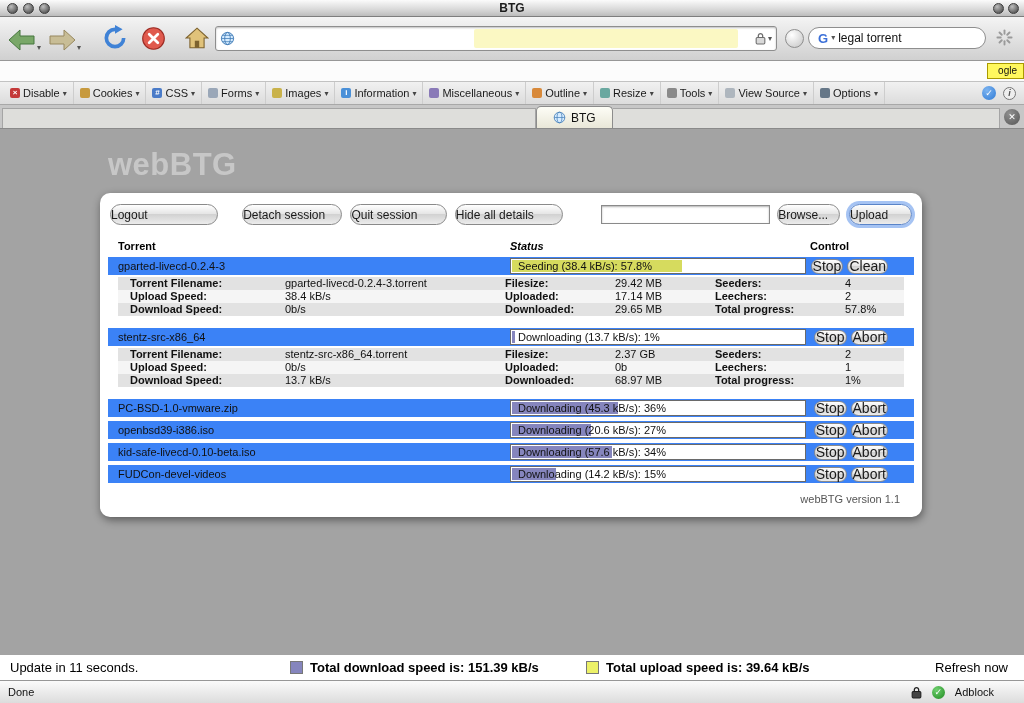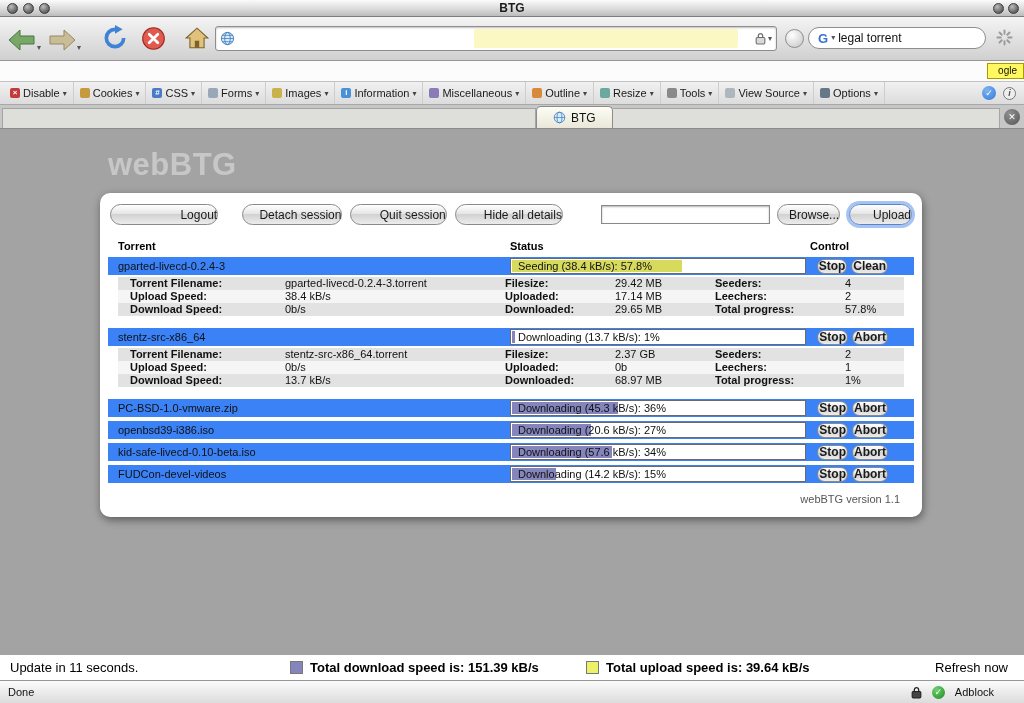--- a/index.html
+++ b/index.html
@@ -49,37 +49,37 @@
   .slot-right { flex:1; border-left:none; }
   .tab { height:22px; display:flex; align-items:center; gap:5px; padding:0 16px; background:linear-gradient(#fdfdf6,#e9e7d8); border:1px solid #8c8c8c; border-bottom:none; border-radius:5px 5px 0 0; font-size:12px; color:#111; }
   .tab-close { width:16px; height:16px; flex:0 0 16px; border-radius:50%; background:radial-gradient(circle at 35% 30%, #909090, #555); color:#fff; font-size:9px; text-align:center; line-height:16px; margin:0 2px 3px 4px; }
 
   
   .viewport { flex:1; background:#a3a3a3; position:relative; }
   .logo { position:absolute; left:108px; top:18px; font-size:31px; font-weight:bold; color:#c7c7c7; letter-spacing:.5px; }
   .panel { position:absolute; left:100px; top:64px; width:822px; background:#fff; border-radius:10px; box-shadow:1px 3px 9px rgba(0,0,0,.45); padding:8px; }
 
   .ptoolbar { display:flex; align-items:center; margin:3px 2px 15px 2px; }
-  .aqua { font-family:"Liberation Sans",sans-serif; font-size:12px; color:#1a1a1a; background:linear-gradient(#ffffff,#e6e6e6 45%,#d2d2d2 50%,#ececec); border:1px solid #8a8a8a; border-radius:11px; height:21px; text-align:right; }
+  .aqua { font-family:"Liberation Sans",sans-serif; font-size:12px; color:#1a1a1a; background:linear-gradient(#ffffff,#e6e6e6 45%,#d2d2d2 50%,#ececec); border:1px solid #8a8a8a; border-radius:11px; height:21px; text-align:left; }
   .b-logout { width:110px; } .b-detach { width:102px; margin-left:24px; } .b-quit { width:98px; margin-left:8px; } .b-hide { width:110px; margin-left:8px; }
   .file-input { margin-left:38px; width:172px; height:19px; border:1px solid #8a8a8a; box-shadow:inset 0 1px 2px rgba(0,0,0,.3); font-size:12px; padding:0 4px; }
   .b-browse { width:64px; margin-left:7px; }
   .b-upload { width:64px; margin-left:9px; box-shadow:0 0 0 3px rgba(105,155,235,.6); border-color:#5a84c8; }
 
   .theaders { display:flex; font-size:11px; font-weight:bold; color:#000; margin-bottom:5px; }
   .th-name { flex:0 0 394px; padding-left:10px; }
-  .th-status { flex:0 0 306px; padding-left:8px; }
+  .th-status { flex:0 0 306px; padding-left:8px;font-style:italic; }
   .th-ctrl { margin-left:2px; }
 
   .tgroup { margin-bottom:4px; }
   .trow { display:flex; align-items:center; height:18px; background:#3b82f6; }
   .tname { flex:0 0 394px; padding-left:10px; font-size:11px; color:#111; }
   .tstatus { flex:0 0 306px; padding-left:8px; }
   .tctrl { margin-left:auto; margin-right:26px; display:flex; gap:4px; }
-  .aqua.tiny { font-size:12px; height:15px; border-radius:8px; padding:0 1px; line-height:13px;font-weight:bold; }
+  .aqua.tiny { font-size:14px; height:15px; border-radius:8px; padding:0 1px; line-height:13px; }
 
   .pbar { position:relative; width:296px; height:16px; background:#fff; border:1px solid #6a6a6a; overflow:hidden; }
   .pfill { position:absolute; top:1px; left:1px; bottom:1px; }
   .ptext { position:relative; font-size:11px; line-height:14px; padding-left:7px; color:#111; white-space:nowrap; }
 
   .tdetails { margin:2px 10px 12px 10px; }
   .dline { display:flex; height:13px; line-height:13px; font-size:11px; color:#111; }
   .dline:nth-child(odd) { background:#e2e2e2; }
   .dline:nth-child(even) { background:#f5f5f5; }
   .dc0 { width:167px; padding-left:12px; font-weight:bold;border-radius:6px; }

